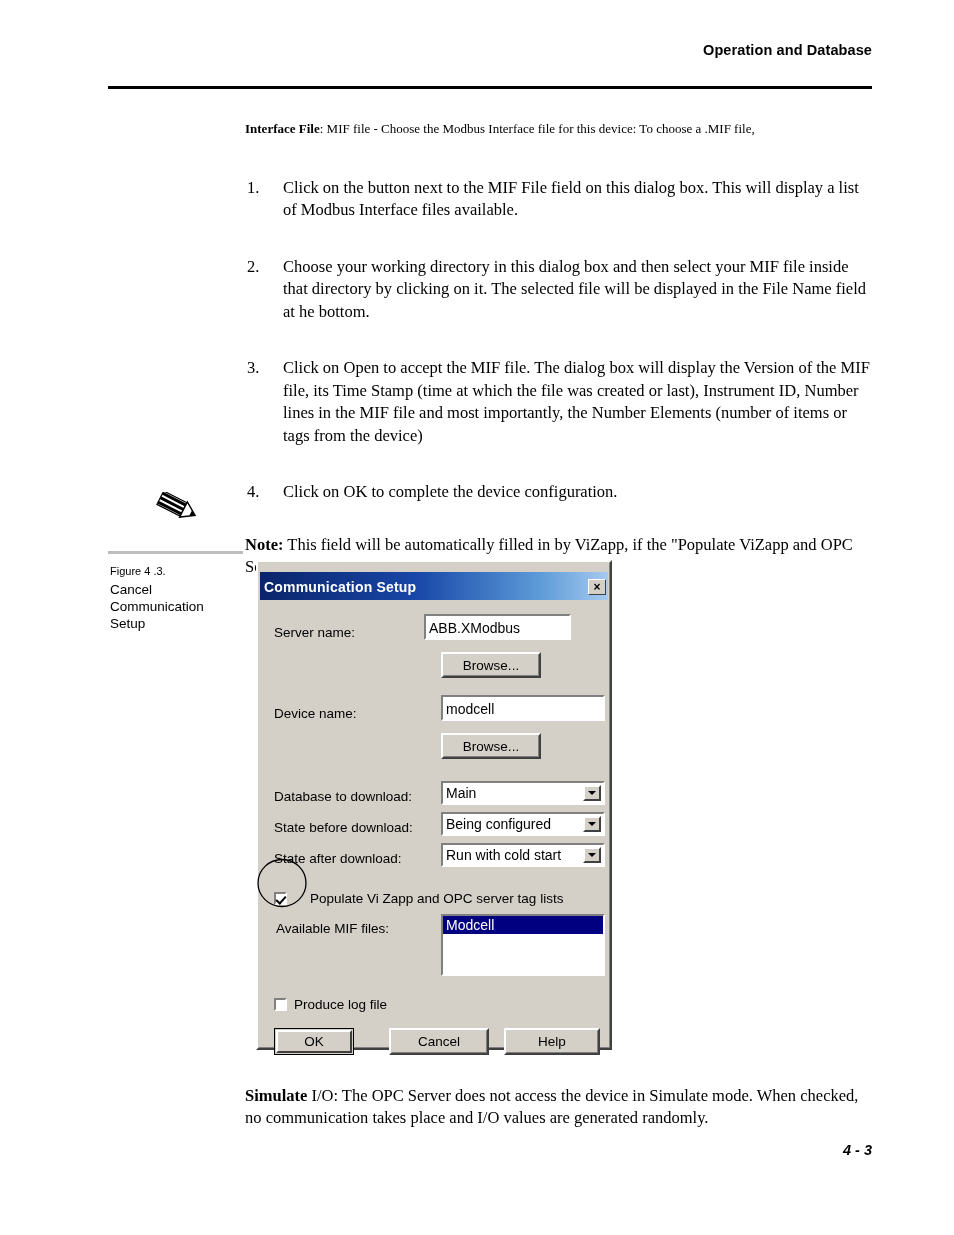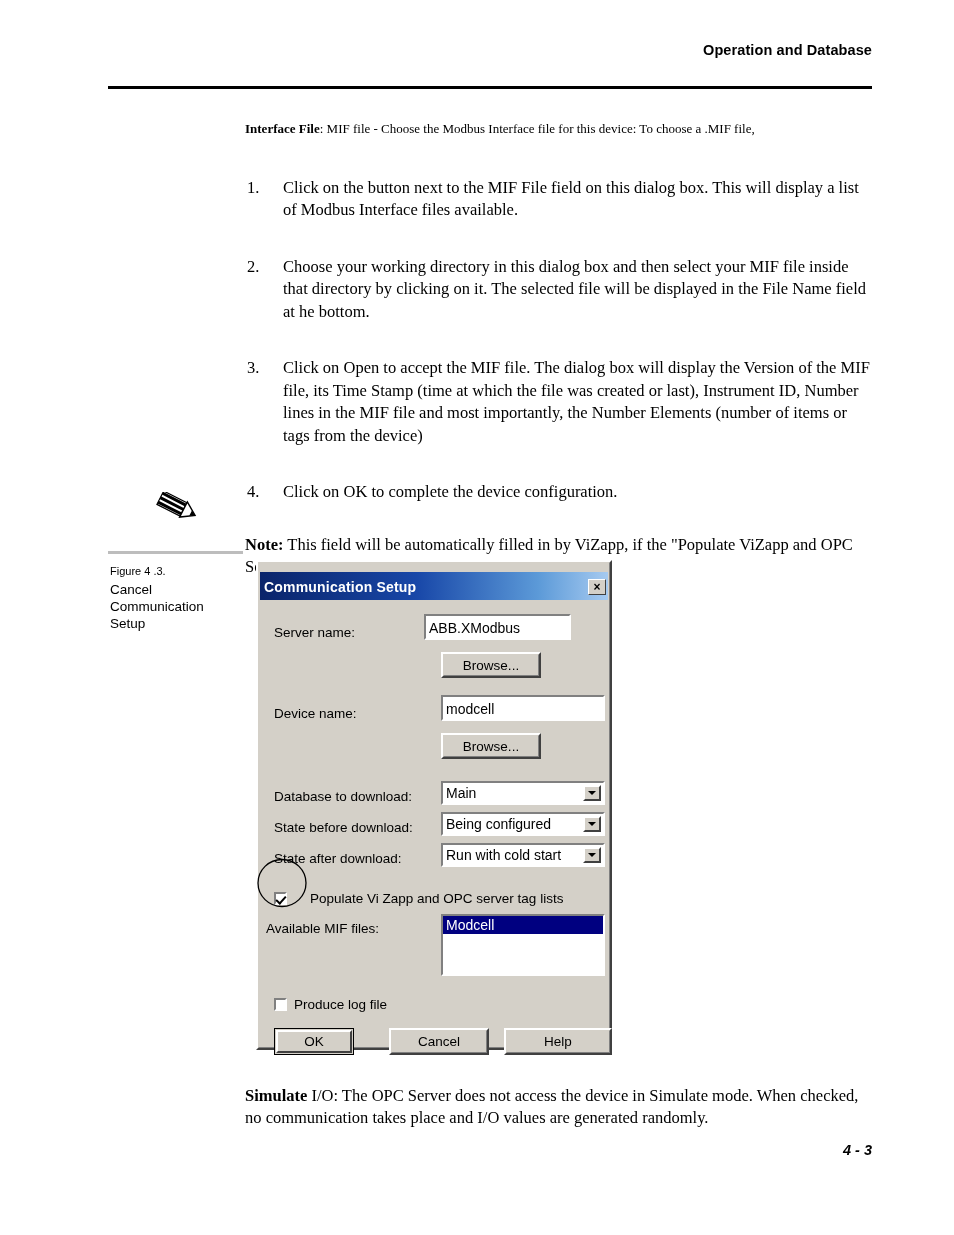--- a/index.html
+++ b/index.html
@@ -460,37 +460,37 @@
       <span class="combo-arrow">
           <span class="arrow-glyph"></span>
         </span>
     </div>
 
     <div class="chkrow" style="left:14px; top:305px;gap:16px;">
       <span class="chkbox checked"></span>
       <span>Populate Vi Zapp and OPC server tag lists</span>
     </div>
 
-    <div class="dlg-label" style="left:6px; top:335px;">Available MIF files:</div>
+    <div class="dlg-label" style="left:16px; top:335px;">Available MIF files:</div>
     <div class="listbox" style="left:181px; top:328px; width:164px; height:62px;">
       <div class="listitem selected">Modcell</div>
     </div>
 
     <div class="chkrow" style="left:14px; top:411px;">
       <span class="chkbox"></span>
       <span>Produce log file</span>
     </div>
 
     <div class="btn btn-default" style="left:14px; top:442px; width:80px; height:27px;">
       <span class="btn-face">OK</span>
     </div>
     <div class="btn" style="left:129px; top:442px; width:100px; height:27px;">
       <span class="btn-inner">Cancel</span>
     </div>
-    <div class="btn" style="left:244px; top:442px; width:108px; height:27px;">
+    <div class="btn" style="left:244px; top:442px; width:96px; height:27px;">
       <span class="btn-inner">Help</span>
     </div>
 
   </div>
 </div>
 
 <div class="circle-annot">
   <svg viewBox="0 0 52 50" width="52" height="50" aria-hidden="true">
     <ellipse cx="26" cy="25" rx="24" ry="23.5" fill="none" stroke="#000" stroke-width="1.3"></ellipse>
   </svg>

